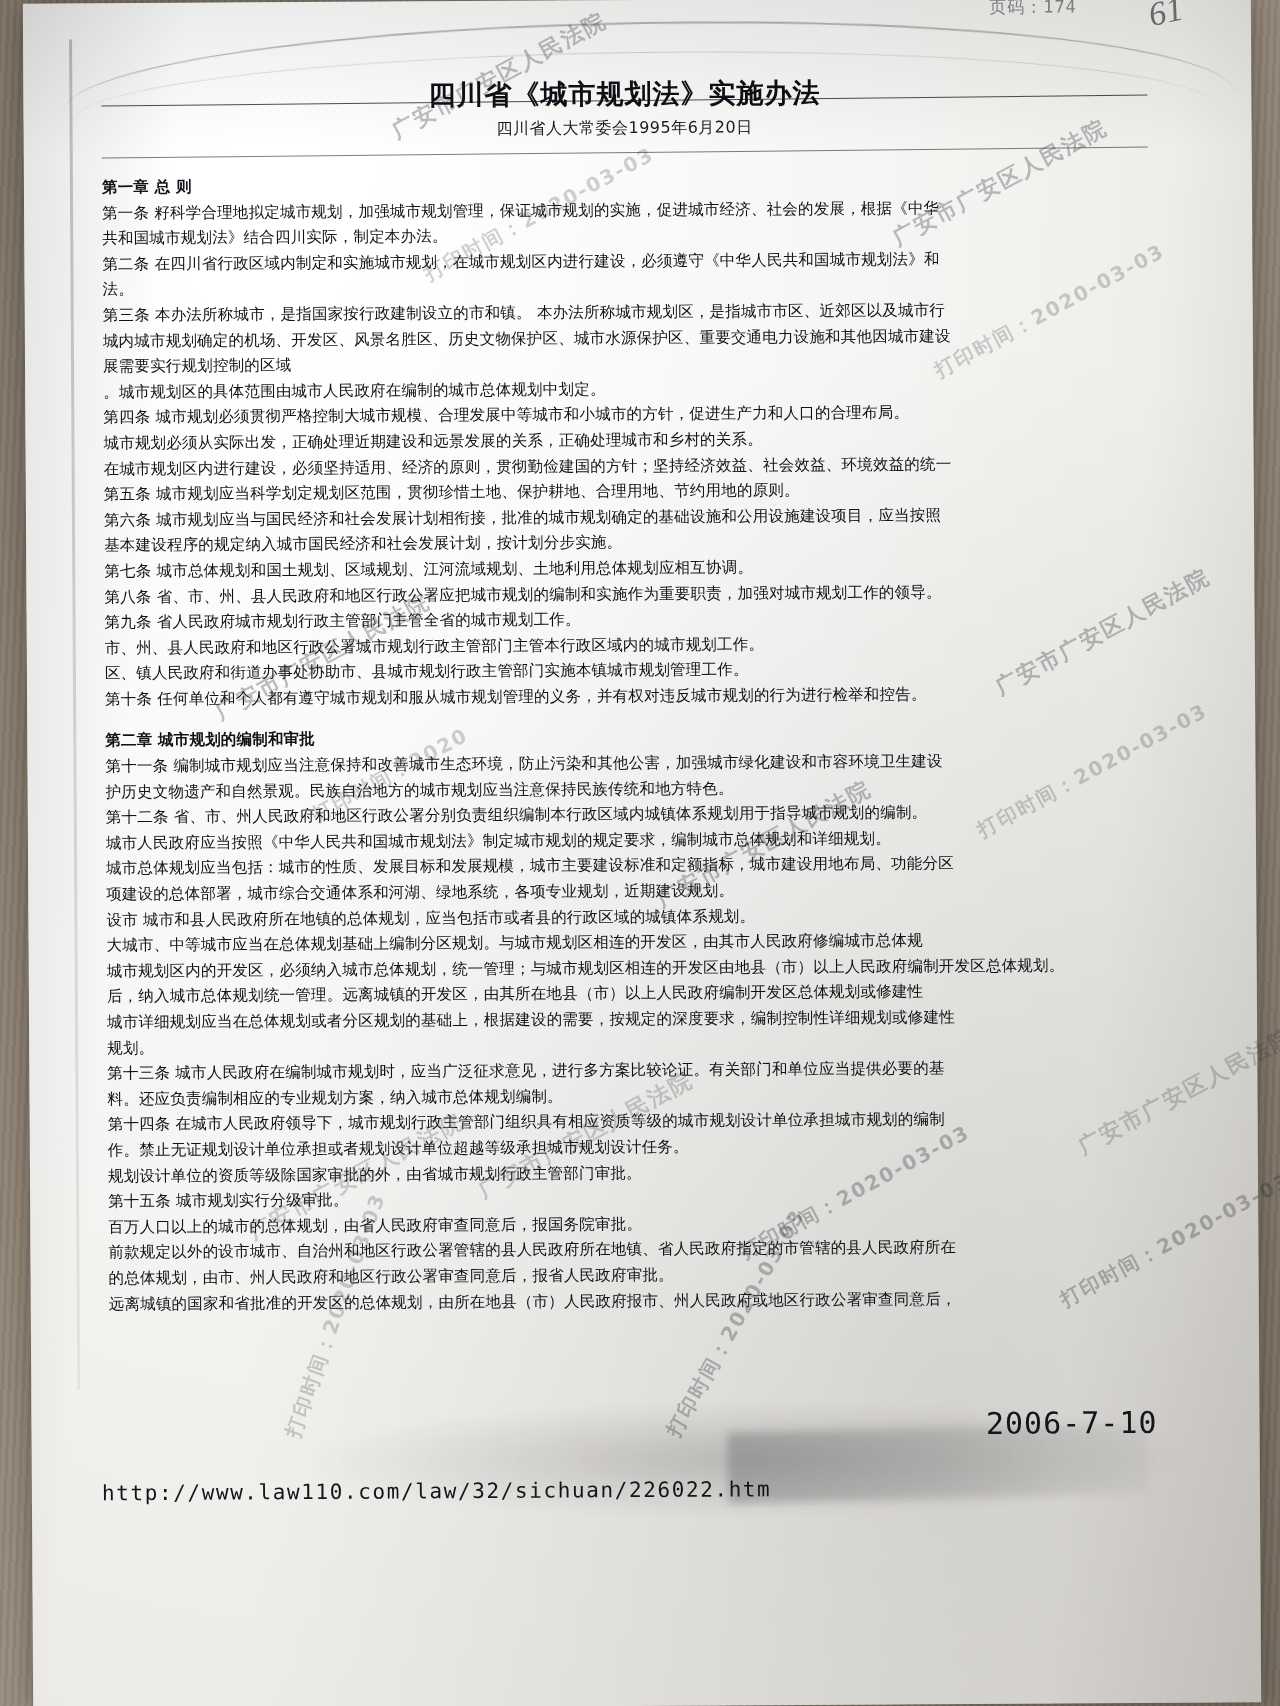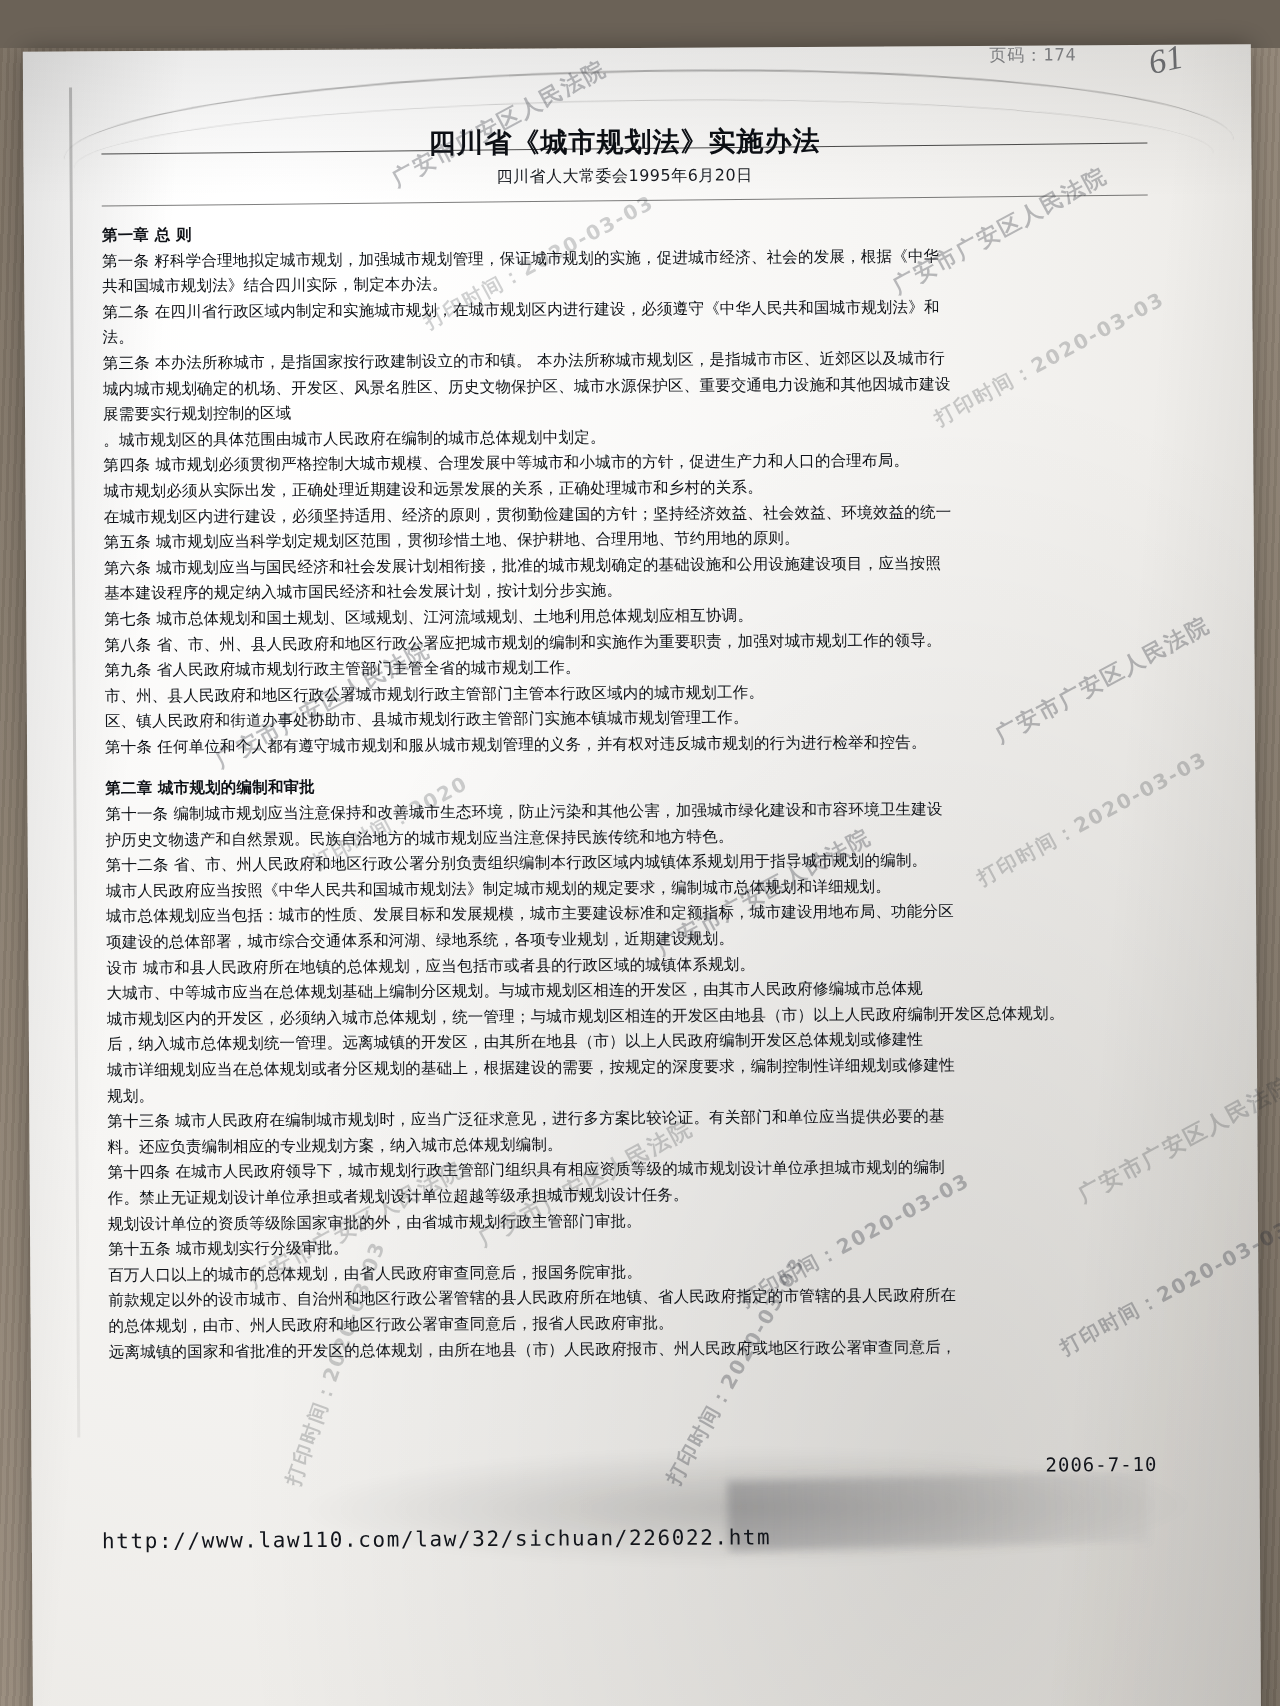--- a/index.html
+++ b/index.html
@@ -16,21 +16,20 @@
 
   
   #photo {
     position: absolute;
     inset: 0;
     background:
       linear-gradient(115deg, rgba(0,0,0,0.18) 0%, rgba(0,0,0,0) 22%),
       linear-gradient(100deg, #8d8173 0%, #9b8f80 30%, #8b8072 60%, #6f6counter 100%),
       #877b6d;
     background-color: #8b8072;
-    margin-top: 48px;
   }
 
   
   .desk {
     position: absolute;
     inset: 0;
     background:
       repeating-linear-gradient(92deg, rgba(0,0,0,0.05) 0 3px, rgba(255,255,255,0.03) 3px 7px),
       linear-gradient(120deg, #7d7264 0%, #9a8d7e 45%, #776d60 100%);
   }
@@ -182,21 +181,21 @@
   }
   .body-text p.gap {
     height: 14px;
   }
 
   .date-stamp {
     position: absolute;
     right: 60px;
     top: 1408px;
     font-family: "DejaVu Sans Mono", monospace;
-    font-size: 19px;
+    font-size: 30px;
     color: #14171d;
     letter-spacing: 1px;
   }
   .url-line {
     position: absolute;
     left: 14px;
     top: 1478px;
     font-family: "DejaVu Sans Mono", monospace;
     font-size: 21px;
     color: #14171d;

